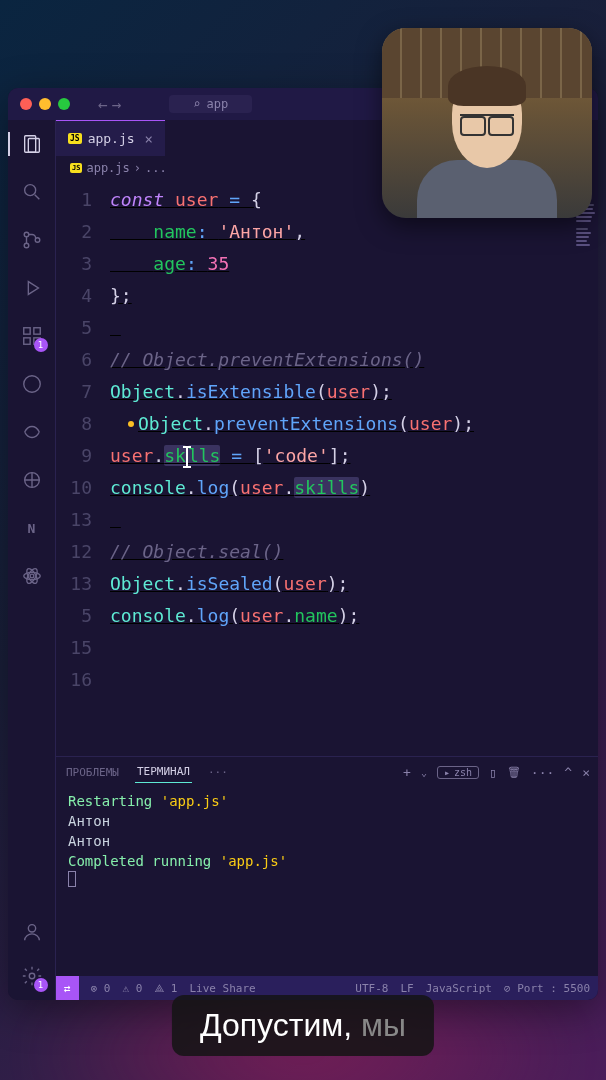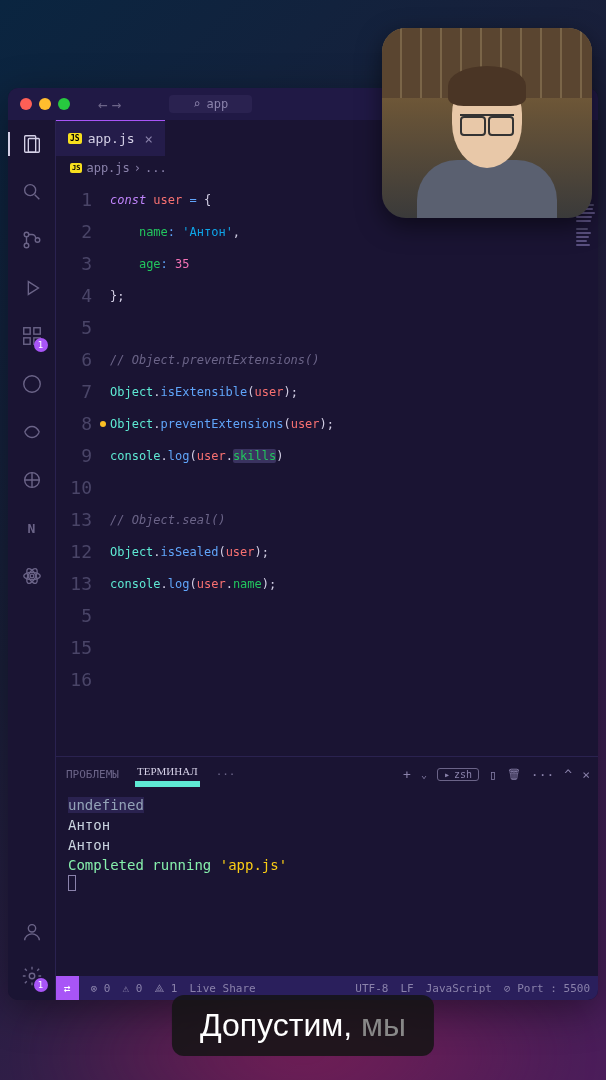--- a/index.html
+++ b/index.html
@@ -163,29 +163,30 @@
   width: 54px;
   text-align: right;
   padding-right: 18px;
   color: #4a4568;
   font-size: 18px;
   line-height: 32px;
   padding-top: 4px;
 }
 .code {
   flex: 1;
-  font-size: 12px;
+  font-size: 18px;
   line-height: 32px;
   padding-top: 4px;
+  text-decoration: underline;
 }
 .code .line { white-space: pre; }
 .kw { color: #c084fc; font-style: italic; }
 .var { color: #f87171; }
 .prop { color: #22c55e; }
-.str { color: #0ea5e9; }
+.str { color: #fca5a5; }
 .num { color: #f472b6; }
 .op { color: #60a5fa; }
 .pn { color: #d4d0e6; }
 .obj { color: #5eead4; }
 .fn { color: #60a5fa; }
 .cm { color: #6b6488; font-style: italic; }
 .hl { background: #3a3360; border-radius: 2px; }
 .dot-warn {
   position: absolute;
   left: 0; width: 6px; height: 6px;
@@ -231,21 +232,21 @@
 }
 .panel-tabs {
   display: flex;
   align-items: center;
   padding: 4px 8px;
   gap: 14px;
   font-size: 11px;
   color: #6b6488;
 }
 .panel-tab { padding: 4px 2px; }
-.panel-tab.active { color: #d4d0e6; border-bottom: 6px solid #5eead4; font-family: Liberation Serif, serif; }
+.panel-tab.active { color: #d4d0e6; border-bottom: 1px solid #5eead4; }
 .panel-actions { margin-left: auto; display: flex; gap: 10px; align-items: center; color: #8a82ab; font-size: 13px; }
 .panel-actions .zsh-box {
   border: 1px solid #6b6488;
   padding: 0 6px;
   border-radius: 3px;
   font-size: 10px;
   display: flex;
   align-items: center;
   gap: 4px;
 }
@@ -512,21 +513,22 @@
             <div>16</div>
         </div>
         <div class="code">
 <div class="line"><span class="kw">const</span> <span class="var">user</span><span class="op"> = </span><span class="pn">{</span></div>
 <div class="line">    <span class="prop">name</span><span class="op">:</span> <span class="str">'Антон'</span><span class="pn">,</span></div>
 <div class="line">    <span class="prop">age</span><span class="op">:</span> <span class="num">35</span></div>
 <div class="line"><span class="pn">};</span></div>
 <div class="line"> </div>
 <div class="line"><span class="cm">// Object.preventExtensions()</span></div>
 <div class="line"><span class="obj">Object</span><span class="pn">.</span><span class="fn">isExtensible</span><span class="pn">(</span><span class="var">user</span><span class="pn">);</span></div>
-<div class="line" style="position:relative;"><span class="dot-warn" style="top:13px;left:-10px;"></span><span class="obj">Object</span><span class="pn">.</span><span class="fn">preventExtensions</span><span class="pn">(</span><span class="var">user</span><span class="pn">);</span></div>
+<div class="line" style="position:relative;margin-left:28px;"><span class="dot-warn" style="top:13px;left:-10px;"></span><span class="obj">Object</span><span class="pn">.</span><span class="fn">preventExtensions</span><span class="pn">(</span><span class="var">user</span><span class="pn">);</span></div>
+<div class="line"><span class="var">user</span><span class="pn">.</span><span class="prop hl">sk</span><span class="cursor"></span><span class="prop hl">lls</span><span class="op"> = </span><span class="pn">[</span><span class="str">'code'</span><span class="pn">];</span></div>
 <div class="line"><span class="obj">console</span><span class="pn">.</span><span class="fn">log</span><span class="pn">(</span><span class="var">user</span><span class="pn">.</span><span class="prop hl">skills</span><span class="pn">)</span></div>
 <div class="line"> </div>
 <div class="line"><span class="cm">// Object.seal()</span></div>
 <div class="line"><span class="obj">Object</span><span class="pn">.</span><span class="fn">isSealed</span><span class="pn">(</span><span class="var">user</span><span class="pn">);</span></div>
 <div class="line"><span class="obj">console</span><span class="pn">.</span><span class="fn">log</span><span class="pn">(</span><span class="var">user</span><span class="pn">.</span><span class="prop">name</span><span class="pn">);</span></div>
         </div>
         <div class="minimap">
           <div style="background:#5a5080;width:70%"></div>
           <div style="background:#5a5080;width:60%"></div>
           <div style="background:#5a5080;width:50%"></div>
@@ -559,21 +561,21 @@
                 <span>zsh</span>
               </span>
             <span>▯</span>
             <span style="font-size:11px;">🗑</span>
             <span>···</span>
             <span>^</span>
             <span>×</span>
           </div>
         </div>
         <div class="terminal-body">
-          <div><span class="t-undef">undefined</span></div>
+          <div><span class="t-green">Restarting </span><span class="t-file">'app.js'</span></div>
           <div><span class="t-out">Антон</span></div>
           <div><span class="t-out">Антон</span></div>
           <div><span class="t-green">Completed running </span><span class="t-file">'app.js'</span></div>
           <div><span class="t-cursor"></span></div>
         </div>
       </div>
 
       <div class="status-bar">
         <div class="status-remote">⇄</div>
         <div class="status-item">⊗ 0</div>

